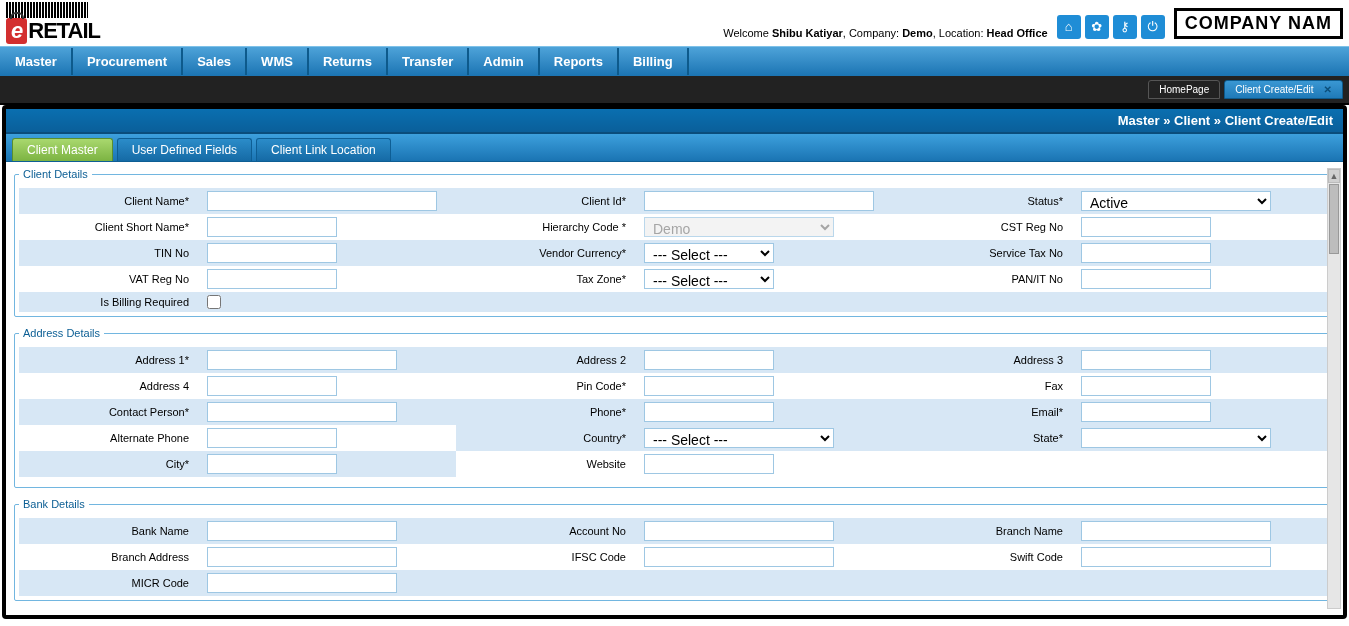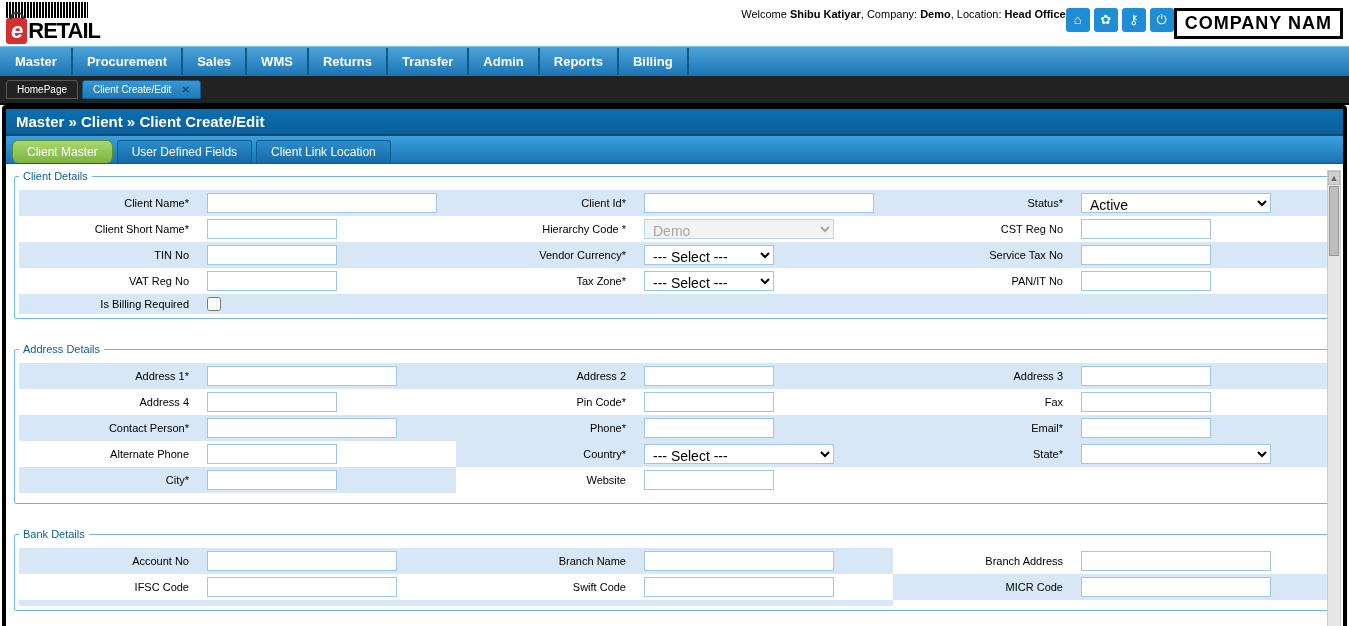--- a/index.html
+++ b/index.html
@@ -3,40 +3,40 @@
 <meta charset="utf-8">
 <style>
 * { box-sizing: border-box; margin: 0; padding: 0; }
 body { font-family: Arial, Helvetica, sans-serif; font-size: 11px; background: #fff; width: 1349px; }
 .topbar { display: flex; align-items: center; justify-content: space-between; padding: 2px 6px; }
 .topbar-left { display:flex; align-items:center; }
 .barcode { width: 82px; height: 16px; background: repeating-linear-gradient(90deg,#000 0,#000 2px,#fff 2px,#fff 3px); margin-right: 2px; }
 .logo { font-family: Arial; font-weight: 900; font-size: 22px; color: #000; letter-spacing: -1px; display:flex; align-items:center; }
 .logo-e { background:#d32f2f; color:#fff; border-radius:3px; padding:0 5px; margin-right:1px; font-style:italic; position:relative; }
 .logo-e::before { content:""; position:absolute; top:-6px; left:4px; width:10px; height:5px; border:2px solid #333; border-bottom:none; border-radius:6px 6px 0 0; }
-.topbar-right { display:flex; align-items:flex-start; gap:0; }
+.topbar-right { display:flex; align-items:flex-end; gap:9px; }
 .welcome { font-size: 11px; }
 .welcome b { font-weight: bold; }
 .iconbtns { display:flex; gap:4px; }
 .iconbtn { width:24px; height:24px; background:#1f8dd6; color:#fff; border-radius:3px; display:flex; align-items:center; justify-content:center; font-size:13px; cursor:pointer; }
 .company-box { border:3px solid #000; padding:2px 8px; font-weight:900; font-size:18px; letter-spacing:1px; }
 .menubar { background: linear-gradient(#4ea3d9,#1b74b3); display:flex; padding:1px; border-top:1px solid #7ec1e8; }
 .menubar .mitem { color:#fff; font-weight:bold; font-size:13px; padding:6px 14px; border-right:2px solid #0d5a8c; cursor:pointer; }
-.tabstrip { background:#222; display:flex; align-items:center; padding:4px 6px; gap:4px; border-bottom:2px solid #000;}
+.tabstrip { background:#222; display:flex; align-items:center; padding:4px 6px; gap:4px; border-bottom:2px solid #000;justify-content:flex-end;}
 .tab { padding:3px 10px; font-size:10px; border-radius:3px 3px 0 0; display:flex; align-items:center; border:1px solid #000;}
 .tab.home { background:#222; color:#fff; border-color:#555;}
 .tab.active { background:linear-gradient(#3a97d3,#1f7ab8); color:#fff; border-color:#0d5a8c;}
 .tab .x { margin-left:10px; color:#0b4e7a; font-weight:bold; cursor:pointer; }
 .shell { border:4px solid #000; border-radius:4px; margin:0 2px; background:#fff; }
-.crumb { background: linear-gradient(#0a6fb0,#0a5f9a); color:#fff; font-weight:bold; font-size:15px; padding:4px 10px; border-bottom:2px solid #0a4d7c; }
+.crumb { background: linear-gradient(#0a6fb0,#0a5f9a); color:#fff; font-weight:bold; font-size:13px; padding:4px 10px; border-bottom:2px solid #0a4d7c;text-align:right; }
 .subtab-row { background: linear-gradient(#3da0dd,#1a74b3); padding:4px 6px 0 6px; display:flex; gap:4px; border-bottom:1px solid #0e5e94; }
 .subtab { padding:4px 14px; border-radius:3px 3px 0 0; font-size:12px; color:#fff; border:1px solid #0e5e94; border-bottom:none; background:linear-gradient(#2b8cc9,#156aa5); cursor:pointer; }
-.subtab.active { background: linear-gradient(#a9d86e,#7cb342); border-color:#5a8f2e;border-radius:6px; }
+.subtab.active { background: linear-gradient(#a9d86e,#7cb342); border-color:#5a8f2e; }
 .page { padding:6px 8px 4px 8px; background:#fff; position:relative; }
-fieldset { border:1px solid #72b6e0; border-radius:2px; margin-bottom:24px; padding:8px 4px 4px 4px; }
+fieldset { border:1px solid #72b6e0; border-radius:2px; margin-bottom:10px; padding:8px 4px 4px 4px; }
 legend { color:#0b5e94; padding:0 4px; font-size:11px; }
 .grid { display:grid; grid-template-columns: 1fr 1fr 1fr; }
 .cell { display:grid; grid-template-columns: 170px 1fr; align-items:center; padding:3px 6px;gap:12px; }
 .stripe0 { background:#fff; }
 .stripe1 { background:#d7e7f5; }
 .cell label { justify-self:end; padding-right:6px; }
 .cell input[type=text], .cell select { border:1px solid #9ec7e3; padding:2px 4px; font-size:14px; height:20px; }
 .w130 { width:130px; } .w190 { width:190px; } .w230 { width:230px; }
 select { background:#fff; }
 .chk { width:14px; height:14px; }
@@ -233,20 +233,24 @@
           </div>
         <div class="cell stripe0"></div>
           <div class="cell stripe0"></div>
       </div>
     </fieldset>
 
     <fieldset>
       <legend>Bank Details</legend>
       <div class="grid">
         <div class="cell stripe1">
+            <label>Bank Name</label>
+            <input type="text" class="w190" style="">
+          </div>
+        <div class="cell stripe1">
             <label>Account No</label>
             <input type="text" class="w190" style="">
           </div>
         <div class="cell stripe1">
             <label>Branch Name</label>
             <input type="text" class="w190" style="">
           </div>
 
         <div class="cell stripe0">
             <label>Branch Address</label>

